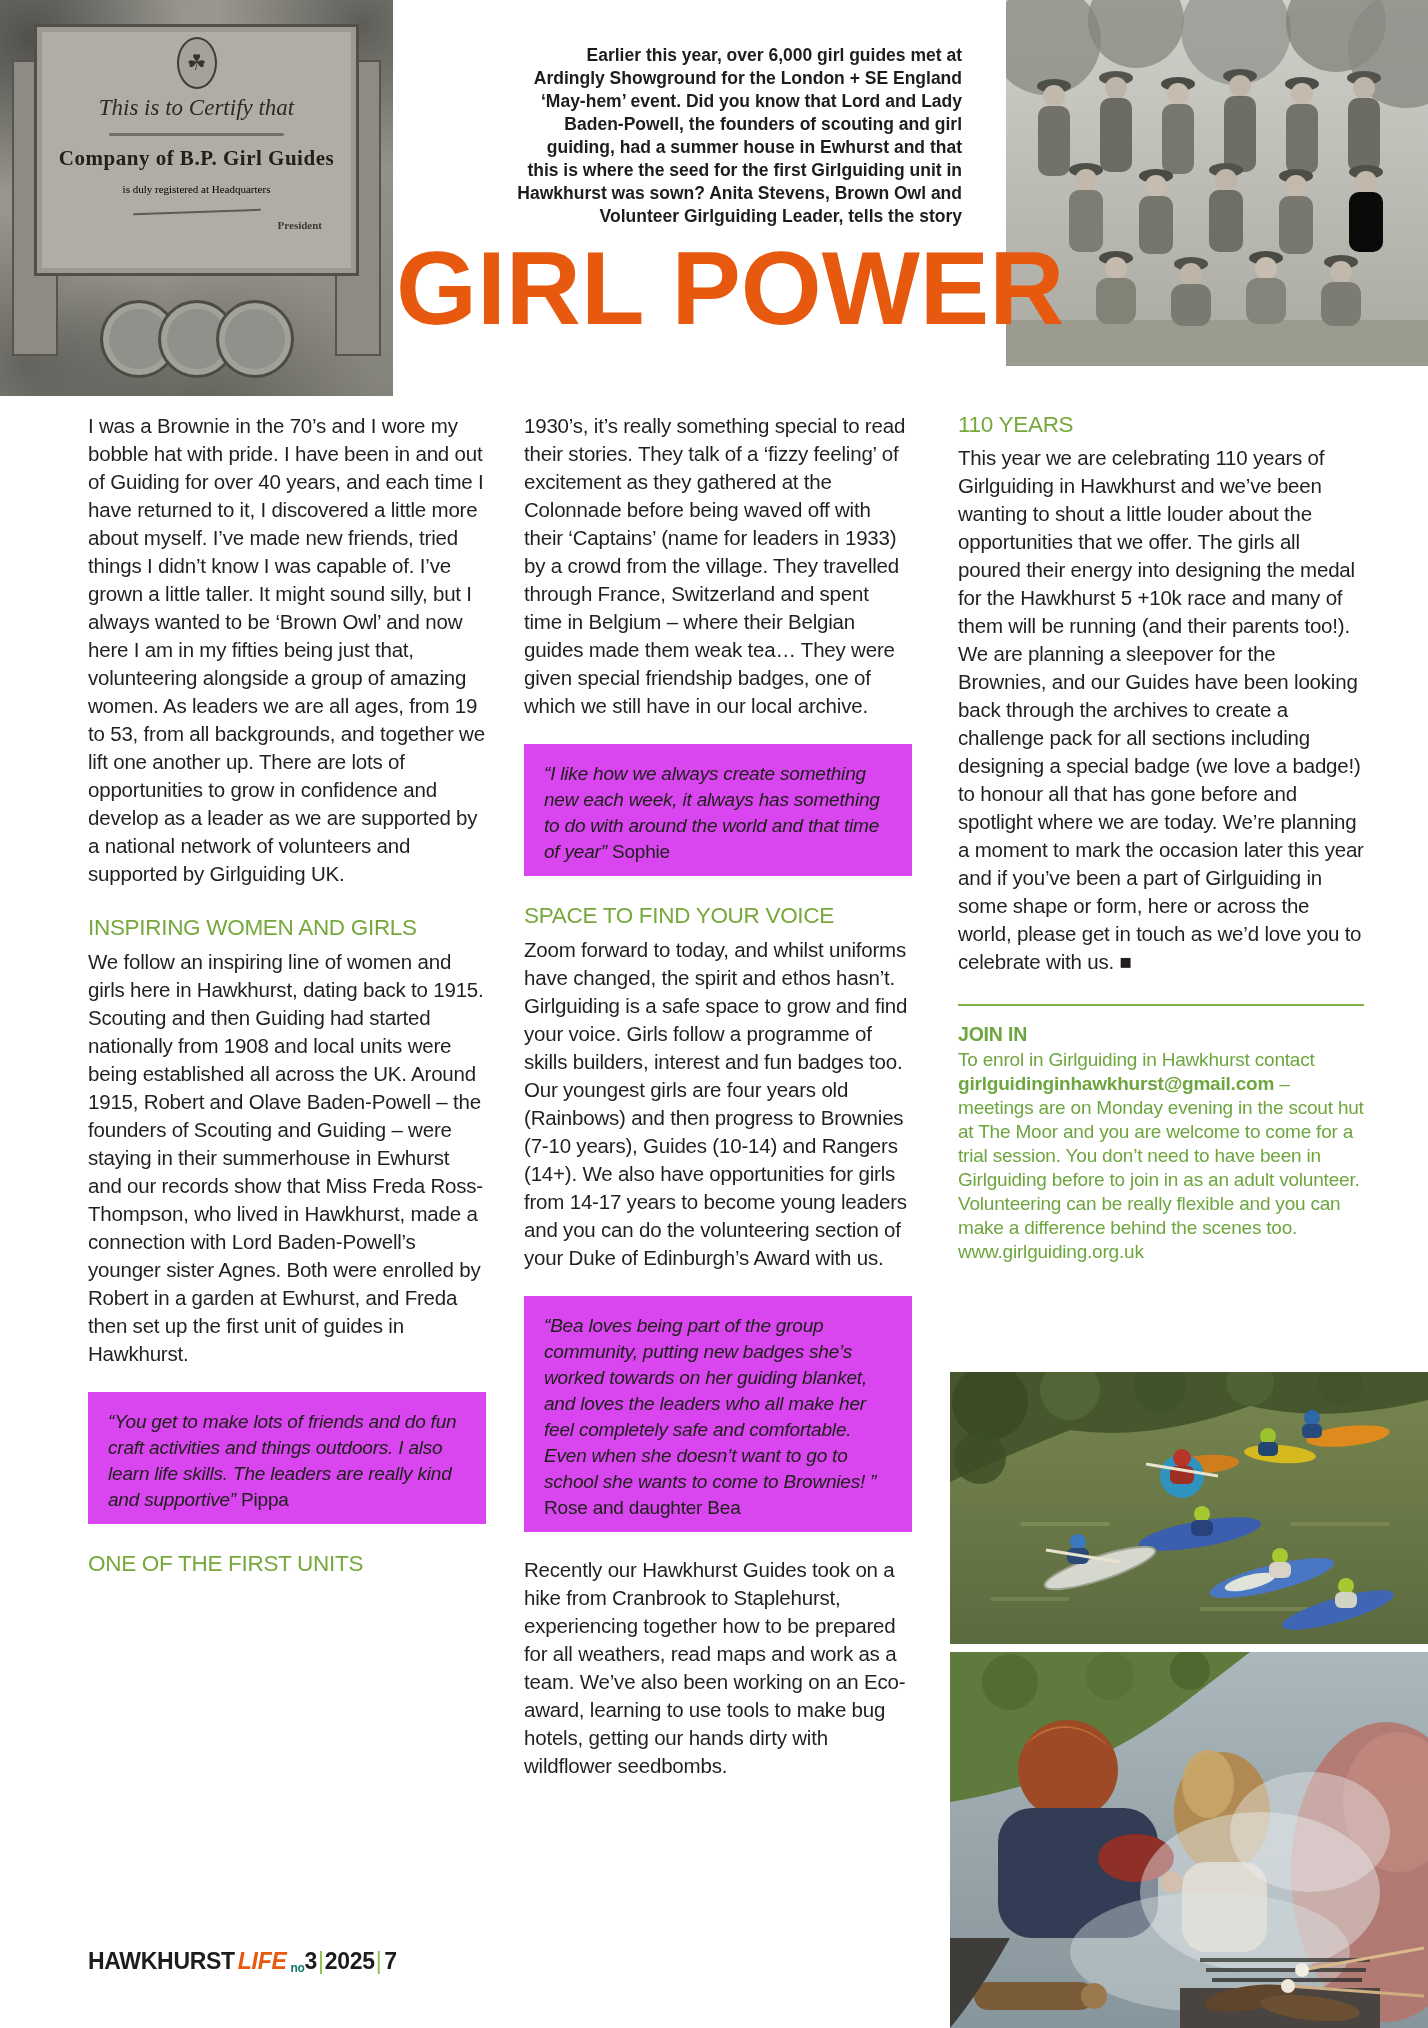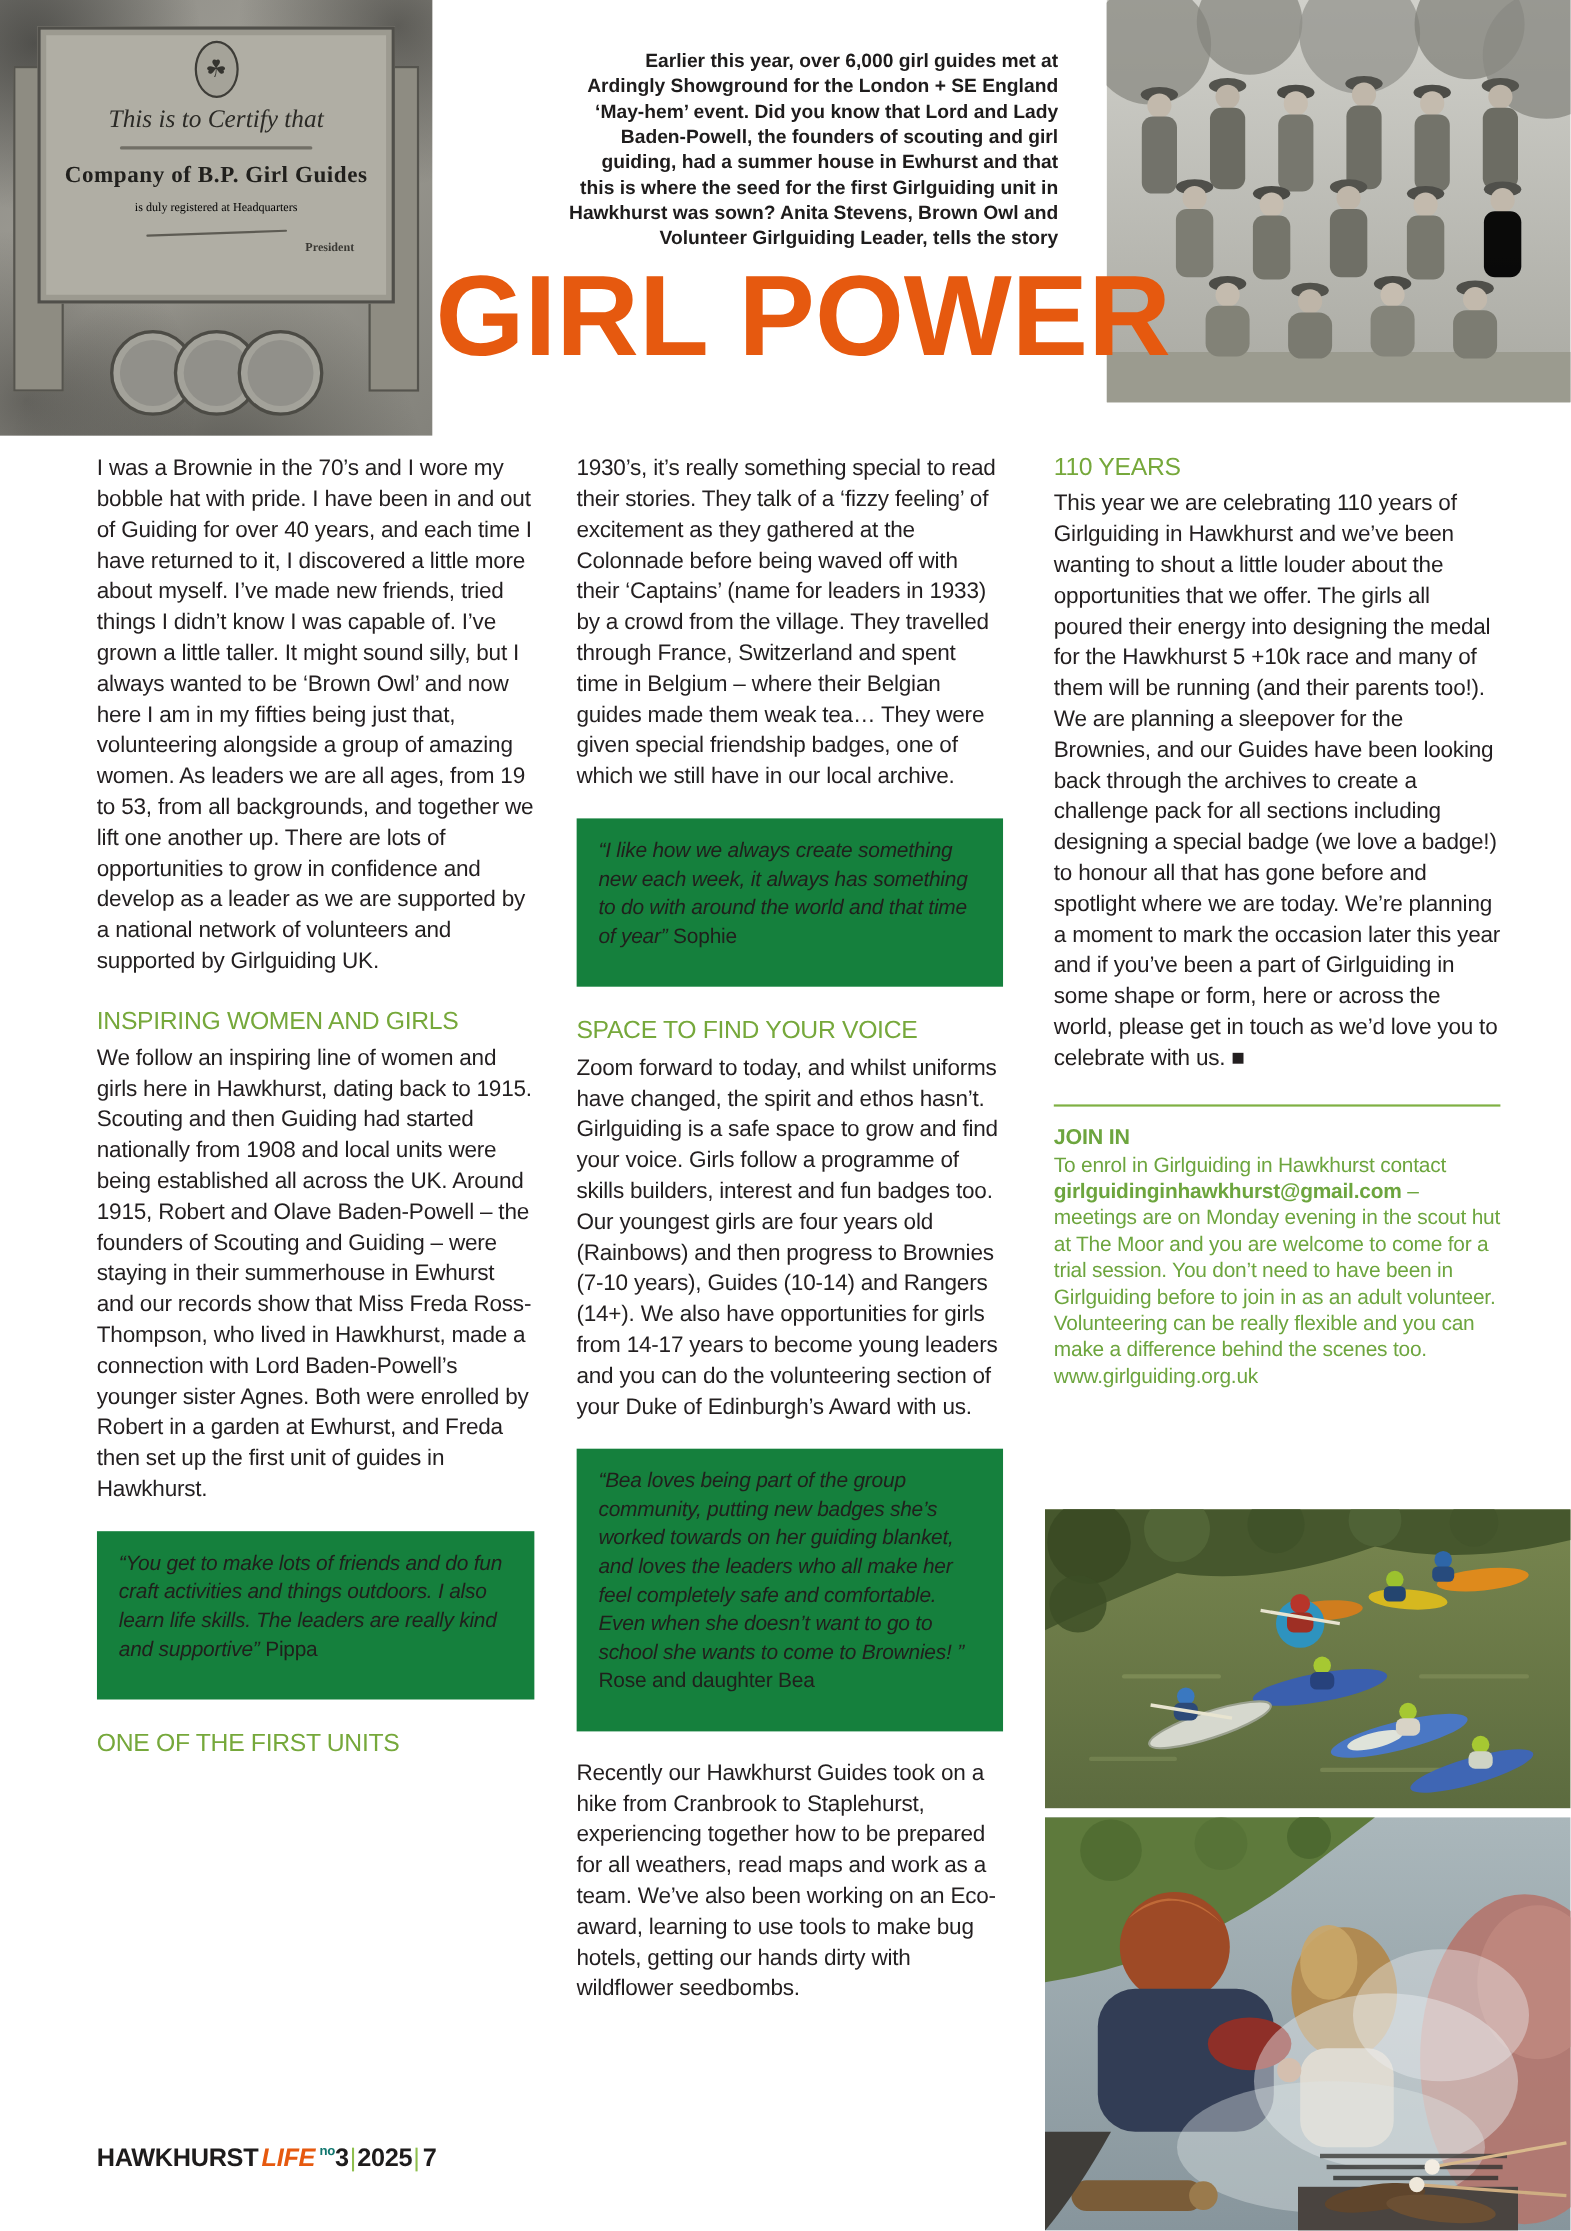--- a/index.html
+++ b/index.html
@@ -63,38 +63,38 @@
   .col1 { left:88px;  width:398px; height:1530px; overflow:hidden; }
   .col2 { left:524px; width:388px; height:1560px; overflow:hidden; }
   .col3 { left:958px; width:406px; }
   .col p { font-size:20.5px; line-height:28px; letter-spacing:-.2px; }
   h3.green {
     color:#76a83b; font-weight:400; font-size:22.5px; letter-spacing:-.3px;
     margin:27px 0 7px;
   }
   .col3 h3.green { margin-top:0; margin-bottom:6px; }
   .quotebox {
-    background:#15803d; padding:17px 20px 32px; margin:24px 0;
+    background:#d946ef; padding:17px 20px 11px; margin:24px 0;
     font-size:19px; line-height:26px; font-style:italic; color:#20201c; letter-spacing:-.2px;
   }
   .quotebox .attr { font-style:normal; }
 
   .join-rule { border:none; border-top:2px solid #7fb043; margin:28px 0 16px; }
   .joinin { color:#6da53e; font-size:19px; line-height:24px; letter-spacing:-.2px; }
   .joinin .jh { font-weight:bold; font-size:19.5px; display:block; margin-bottom:2px; }
   .joinin .jemail { font-weight:bold; }
 
   
   .photo-kayak   { position:absolute; left:950px; top:1372px; width:478px; height:272px; }
   .photo-camp    { position:absolute; left:950px; top:1652px; width:478px; height:376px; }
 
   
   .footer {
     position:absolute; left:88px; top:1948px; font-size:23px; font-weight:800;
-    color:#1e1c1c; letter-spacing:-.3px; display:flex; align-items:flex-start;
+    color:#1e1c1c; letter-spacing:-.3px; display:flex; align-items:flex-end;
   }
   .footer .life { color:#e6590f; font-style:italic; margin-left:3px; }
   .footer .no { font-size:12px; font-weight:700; color:#0f766e; margin-left:4px; }
   .footer .num { font-weight:600; }
   .footer .sep { color:#8fbf4e; font-weight:400; margin:0 1px; }
   .footer .pg { font-weight:600; margin-left:2px; }
 </style>
 </head>
 <body>
 

